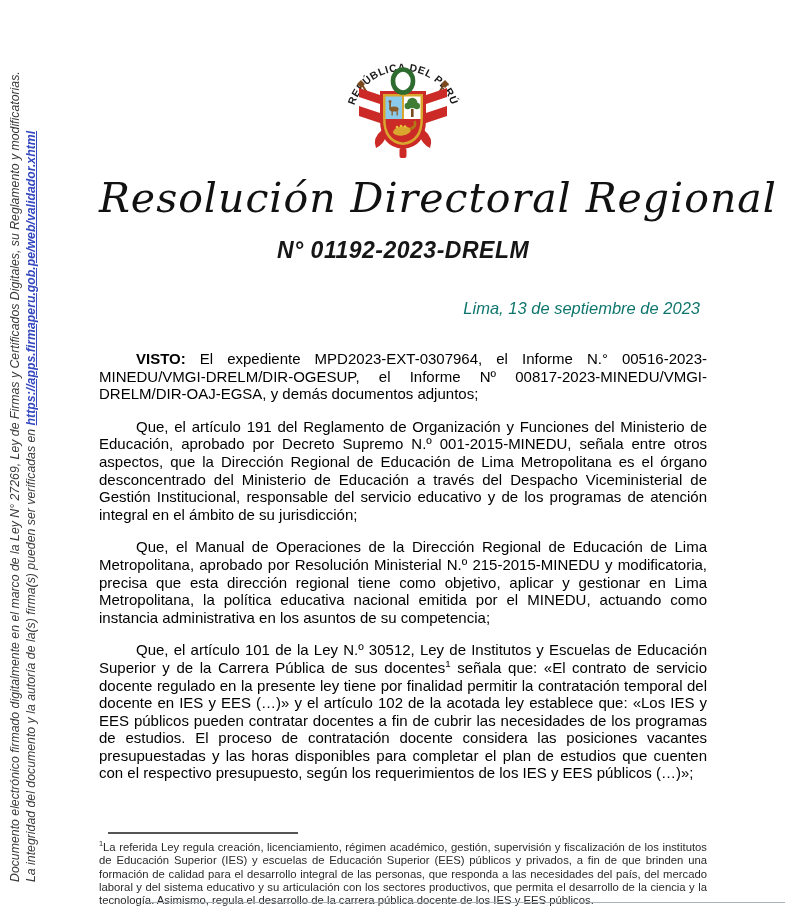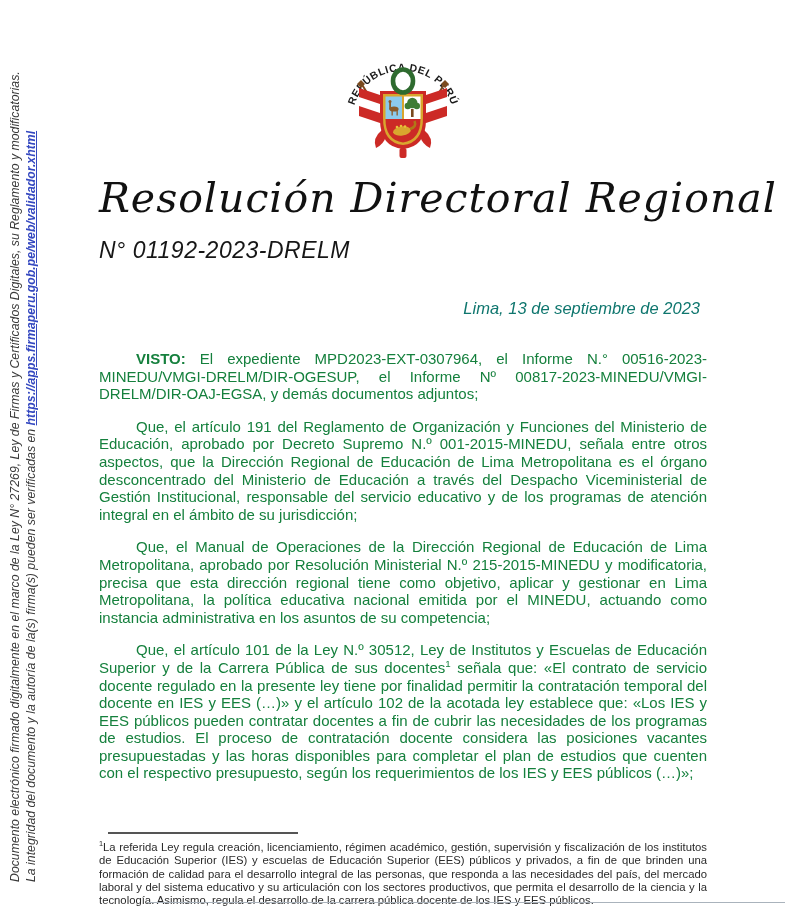--- a/index.html
+++ b/index.html
@@ -49,22 +49,22 @@
     font-style: italic;
     font-weight: 500;
     font-size: 41px;
     letter-spacing: 1px;
     color: #111;
     white-space: nowrap;
   }
   .doc-number {
     position: absolute;
     top: 237px; left: 99px; width: 608px;
-    text-align: left;
-    font-weight: normal;
+    text-align: center;
+    font-weight: bold;
     font-style: italic;
     font-size: 23px;
     letter-spacing: 0.5px;
     color: #161616;
   }
   .doc-date {
     position: absolute;
     top: 299px; left: 99px; width: 608px;
     text-align: right;
     padding-right: 7px;
@@ -77,21 +77,21 @@
   .doc-body {
     position: absolute;
     top: 350px; left: 99px; width: 608px;
   }
   .para {
     margin: 0 0 15px 0;
     text-align: justify;
     text-indent: 37px;
     font-size: 15px;
     line-height: 17.6px;
-    color: #15803d;
+    color: #000000;
   }
   .bold { font-weight: bold; }
   sup { font-size: 65%; line-height: 0; }
 
   
   .footnote-block {
     position: absolute;
     top: 832px; left: 99px; width: 608px;
   }
   .footnote-sep {

